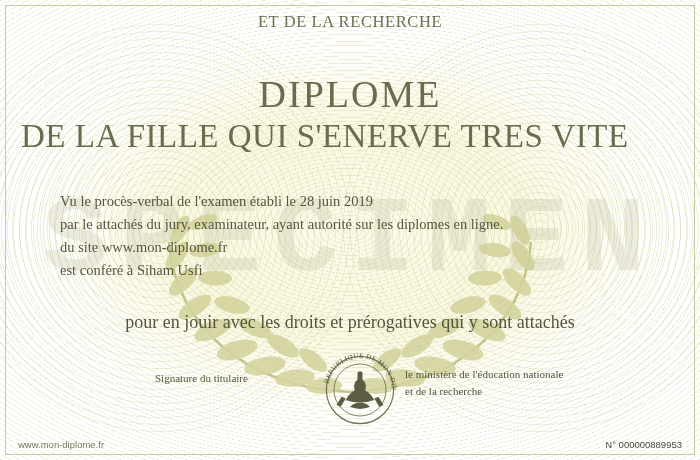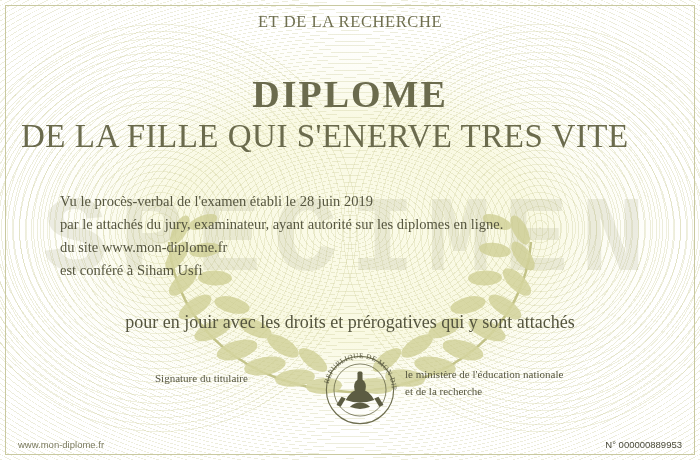--- a/index.html
+++ b/index.html
@@ -98,21 +98,20 @@
   }
   .ministry .l2 { display: block; margin-top: 2px; }
 
   .title {
     position: absolute;
     top: 72px; left: 0; right: 0;
     text-align: center;
     font-size: 38px;
     letter-spacing: 2px;
     color: #6b6b4d;
-    font-weight: bold;
   }
   .subtitle {
     position: absolute;
     top: 118px; left: 0; right: 0;
     font-size: 33px;
     letter-spacing: .5px;
     color: #6b6b4d;
     white-space: nowrap;
     margin-left: 21px;
   }

